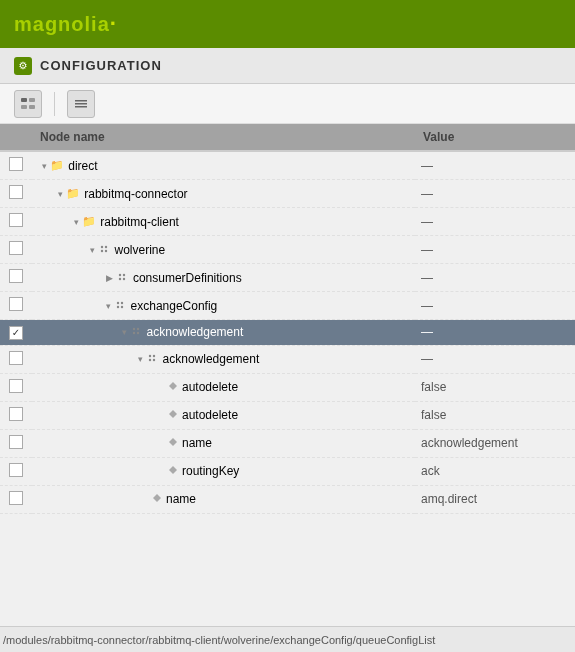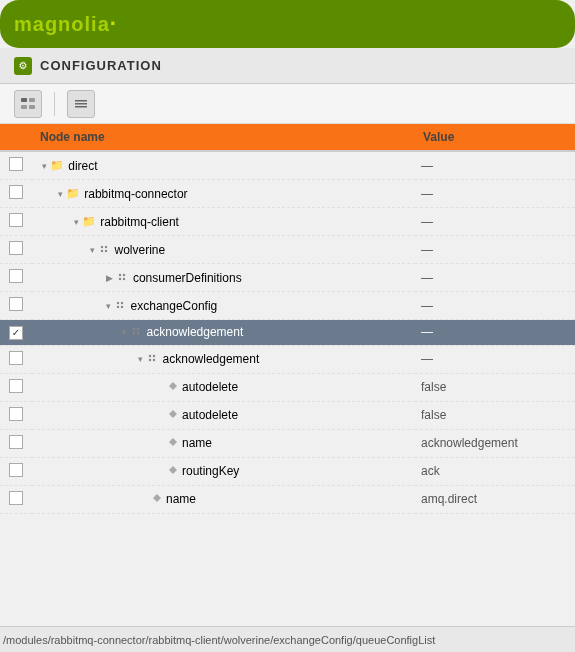--- a/index.html
+++ b/index.html
@@ -5,21 +5,20 @@
     * { box-sizing: border-box; margin: 0; padding: 0; }
     body { font-family: Arial, sans-serif; font-size: 12px; background: #f0f0f0; width: 575px; height: 652px; overflow: hidden; }
 
     
     .header {
       background: #5b8c00;
       height: 48px;
       display: flex;
       align-items: center;
       padding: 0 14px;
-      border-radius: 19px;
     }
     .logo {
       color: white;
       font-size: 20px;
       font-weight: bold;
       letter-spacing: 1px;
     }
     .logo span { color: #a8d000; }
 
     
@@ -69,21 +68,21 @@
     }
     .toolbar-divider {
       width: 1px; height: 24px;
       background: #ccc;
     }
     table {
       width: 100%;
       border-collapse: collapse;
     }
     thead th {
-      background: #f97316;
+      background: #a3a3a3;
       border-bottom: 2px solid #ccc;
       padding: 6px 8px;
       text-align: left;
       font-weight: bold;
       color: #444;
       font-size: 12px;
     }
     thead th:first-child { width: 32px; text-align: center; }
     thead th.col-value { width: 160px; }
 

